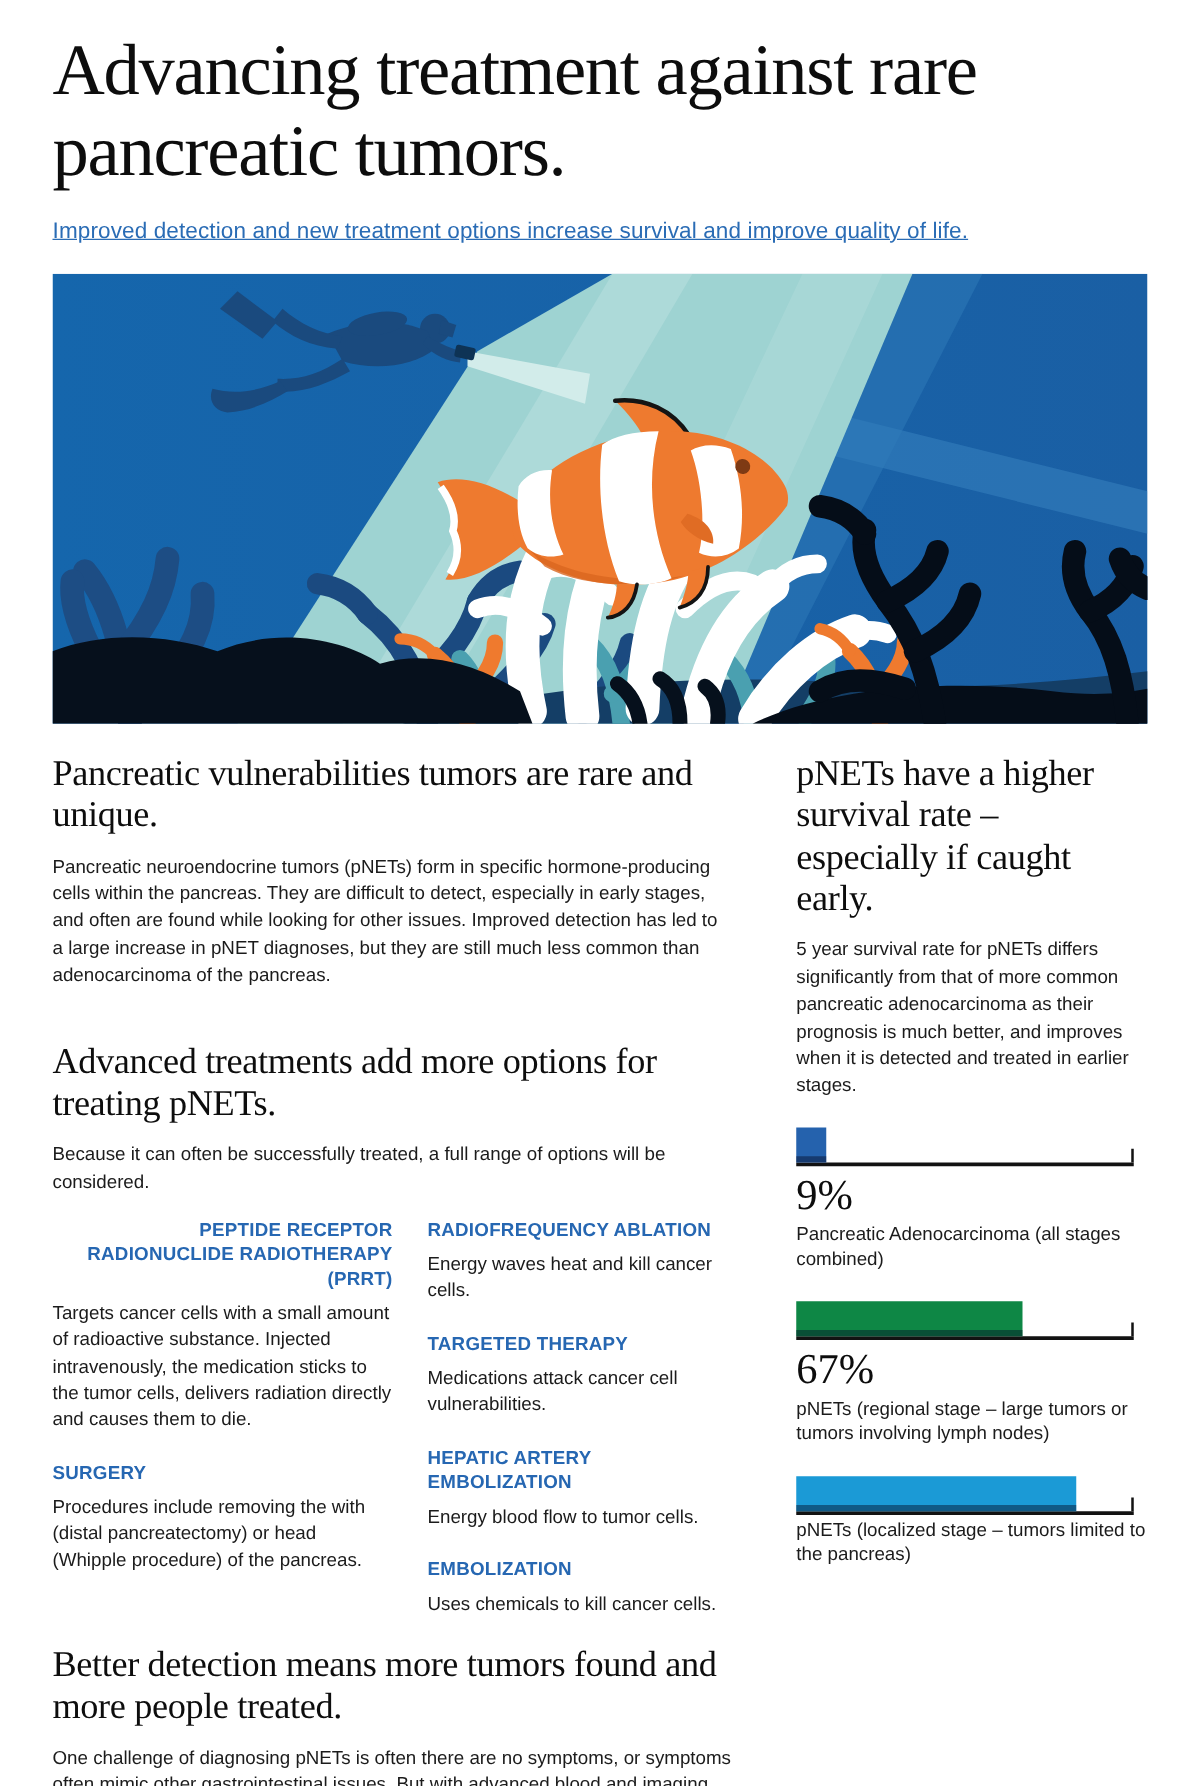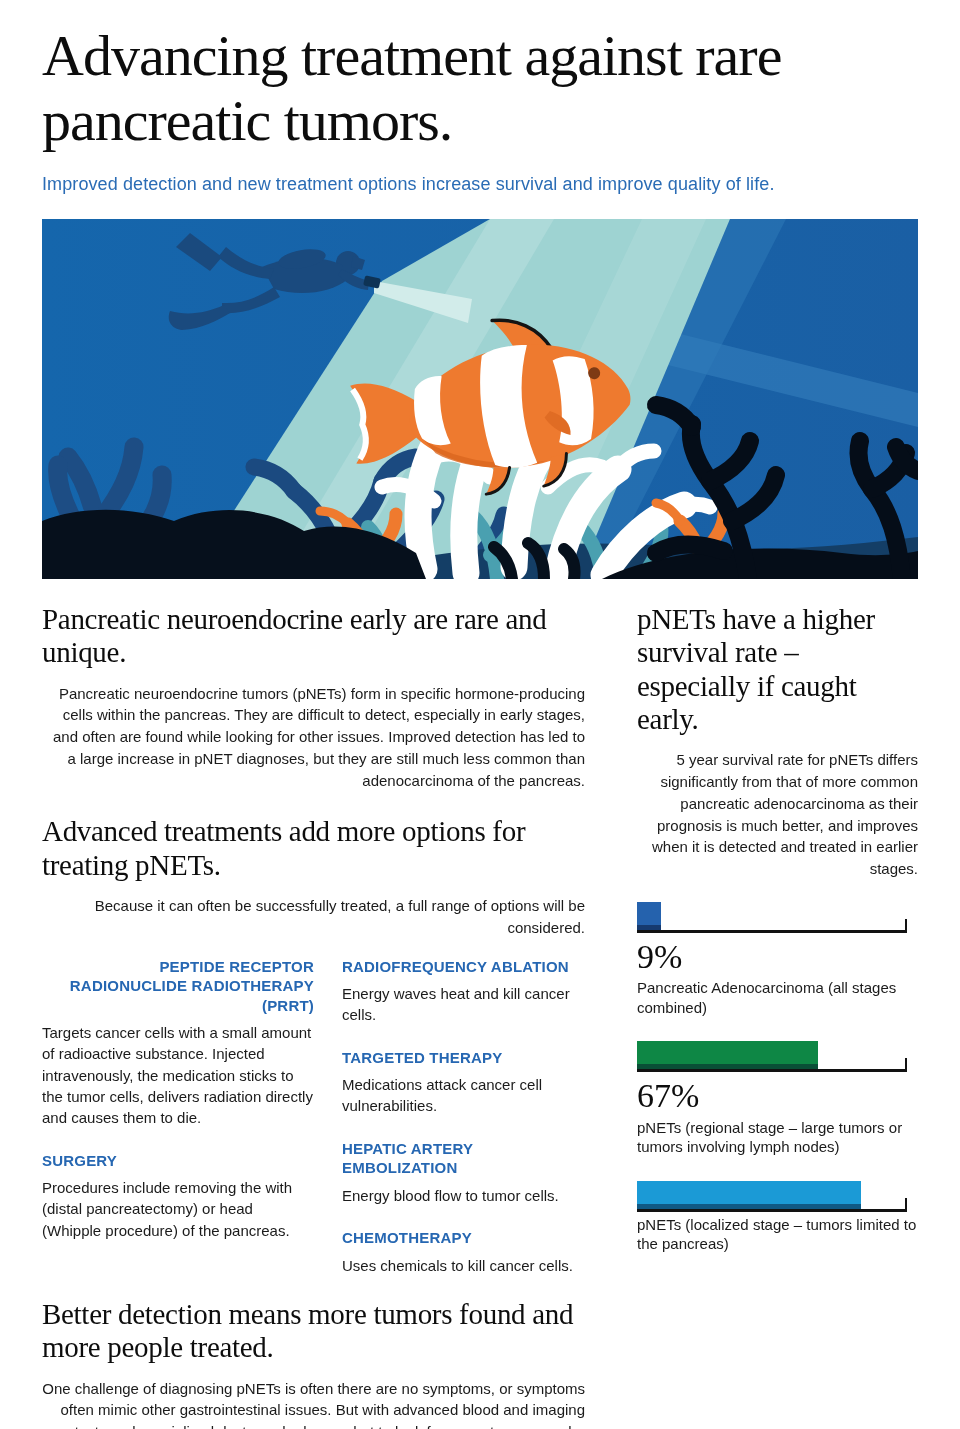--- a/index.html
+++ b/index.html
@@ -44,23 +44,22 @@
     font-size:29px;
     line-height:1.15;
     letter-spacing:-.3px;
     color:#0d0d0d;
   }
   .body-text{
     margin:13px 0 0 0;
     font-size:15px;
     line-height:1.45;
     color:#1b1b1b;
-    text-align:right;
-  }
-  .mt-lg{margin-top:24px;}
+  }
+  .mt-lg{margin-top:42px;}
   
   .treatments{
     margin-top:18px;
     display:grid;
     grid-template-columns:272px 243px;
     column-gap:28px;
   }
   .treatment{margin-bottom:22px;}
   .treatment-title{
     font-size:15px;
@@ -108,21 +107,21 @@
     color:#111;
     letter-spacing:.1px;
   }
 </style>
 </head>
 <body>
 
 <div class="page">
 
   <h1 class="title">Advancing treatment against rare pancreatic tumors.</h1>
-  <div class="subtitle" id="subtitle" style="color: rgb(42, 108, 181);">Improved detection and new treatment options increase survival and improve quality of life.</div>
+  <div class="subtitle" id="subtitle" style="color: rgb(42, 108, 181); text-decoration: underline;">Improved detection and new treatment options increase survival and improve quality of life.</div>
 
   <div class="hero">
     <svg width="876" height="360" viewBox="0 0 876 360">
       <defs>
         <linearGradient id="bg" x1="0" y1="0" x2="1" y2="0">
           <stop offset="0" stop-color="#1566ac"></stop>
           <stop offset="1" stop-color="#1a5fa4"></stop>
         </linearGradient>
       </defs>
 
@@ -244,21 +243,21 @@
           <path d="M830,270 C848,262 860,250 864,234"></path>
           <path d="M876,252 C866,248 858,240 854,228"></path>
         </g>
       </g>
     </svg>
   </div>
 
   <div class="main">
 
     <div class="col-left">
-      <h2>Pancreatic neuroendocrine early are rare and unique.</h2>
+      <h2>Pancreatic vulnerabilities tumors are rare and unique.</h2>
       <p class="body-text">Pancreatic neuroendocrine tumors (pNETs) form in specific hormone-producing cells within the pancreas. They are difficult to detect, especially in early stages, and often are found while looking for other issues. Improved detection has led to a large increase in pNET diagnoses, but they are still much less common than adenocarcinoma of the pancreas.</p>
 
       <h2 class="mt-lg">Advanced treatments add more options for treating pNETs.</h2>
       <p class="body-text">Because it can often be successfully treated, a full range of options will be considered.</p>
 
       <div class="treatments">
         <div>
           <div class="treatment">
             <div class="treatment-title blue-heading" style="color: rgb(38, 103, 178); text-align: right;">PEPTIDE RECEPTOR RADIONUCLIDE RADIOTHERAPY (PRRT)</div>
             <div class="treatment-body">Targets cancer cells with a small amount of radioactive substance. Injected intravenously, the medication sticks to the tumor cells, delivers radiation directly and causes them to die.</div>
@@ -275,21 +274,21 @@
           </div>
           <div class="treatment">
             <div class="treatment-title blue-heading" style="color: rgb(38, 103, 178);">TARGETED THERAPY</div>
             <div class="treatment-body">Medications attack cancer cell vulnerabilities.</div>
           </div>
           <div class="treatment">
             <div class="treatment-title blue-heading" style="color: rgb(38, 103, 178);">HEPATIC ARTERY EMBOLIZATION</div>
             <div class="treatment-body">Energy blood flow to tumor cells.</div>
           </div>
           <div class="treatment">
-            <div class="treatment-title blue-heading" style="color: rgb(38, 103, 178);">CHEMOTHERAPY</div>
+            <div class="treatment-title blue-heading" style="color: rgb(38, 103, 178);">EMBOLIZATION</div>
             <div class="treatment-body">Uses chemicals to kill cancer cells.</div>
           </div>
         </div>
       </div>
 
       <h2>Better detection means more tumors found and more people treated.</h2>
       <p class="body-text">One challenge of diagnosing pNETs is often there are no symptoms, or symptoms often mimic other gastrointestinal issues. But with advanced blood and imaging tests and specialized doctors who know what to look for, more tumors can be detected earlier now than in years past.</p>
     </div>
 
     <div class="col-right">

